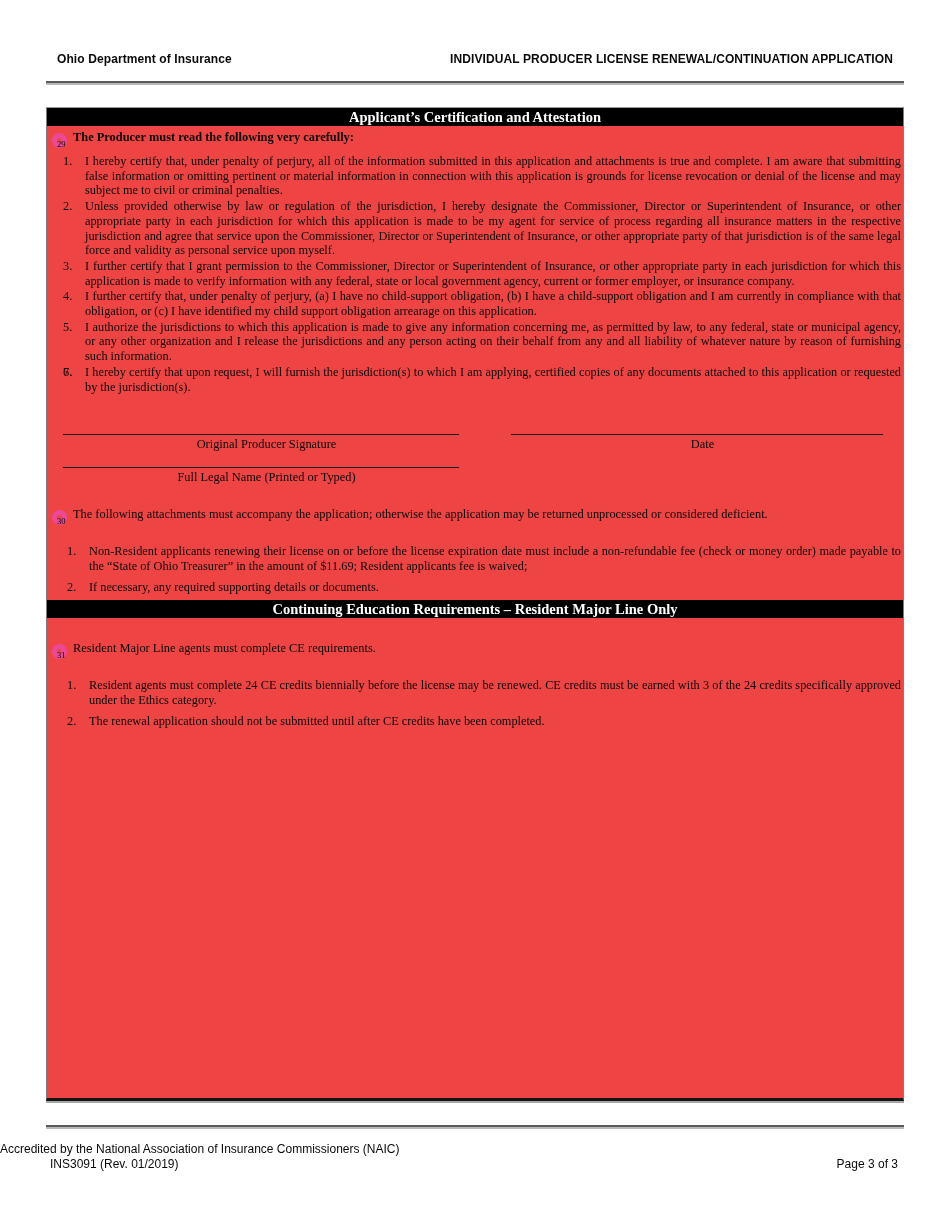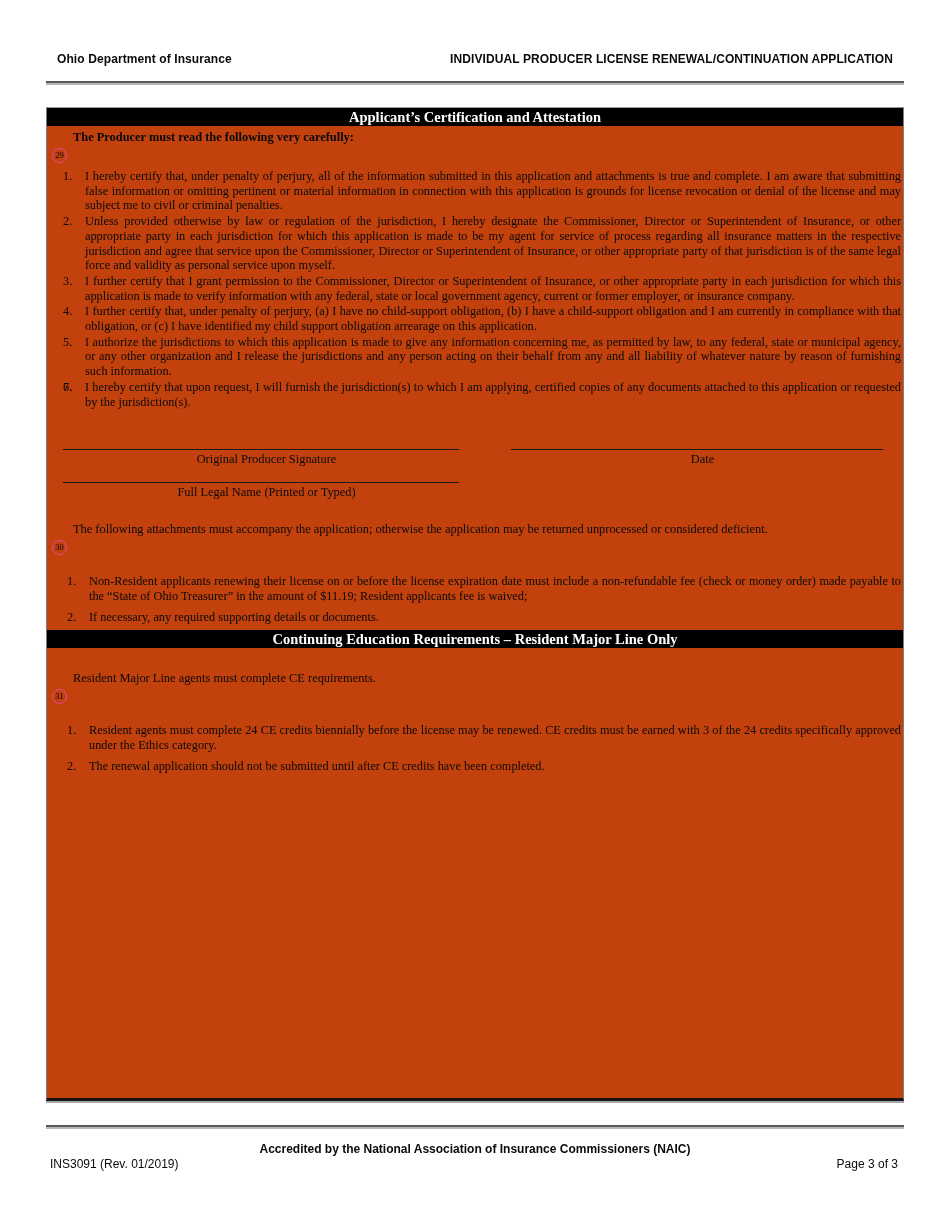--- a/index.html
+++ b/index.html
@@ -27,39 +27,39 @@
   
   .form-box {
     margin: 22px 46px 0 46px;
     height: 994px;
     border-left: 1px solid #7d7d7d;
     border-right: 1px solid #7d7d7d;
     border-top: 1px solid #9a9a9a;
     border-bottom: 3px solid #151515;
     box-shadow: 0 2px 0 #a8a8a8;
     display: flex; flex-direction: column;
-    background: #c2410c;
+    background: #ef4444;
   }
   .section-bar {
     background: #000; color: #fff;
     text-align: center;
     font-family: "Liberation Serif", serif;
     font-weight: bold; font-size: 14.5px;
     height: 18px; line-height: 18px;
     flex: none;
   }
 
   .lead-row { display: flex; align-items: flex-start; padding: 4px 6px 0 5px; }
   .marker {
     flex: none;
     width: 15px; height: 15px;
-    border: 1px solid #ec4899; border-radius: 50%;
+    border: 5px solid #ec4899; border-radius: 50%;
     font-size: 8.5px; line-height: 13px; text-align: center;
     font-family: "Liberation Serif", serif;
-    margin-top: 18px;
+    margin-top: 3px;
   }
   .lead-text { font-size: 12.4px; line-height: 15px; padding-left: 6px; }
   .lead-bold { font-weight: bold; }
 
   
   .num-list { margin-top: 6px; }
   .num-item {
     position: relative;
     padding-left: 38px; padding-right: 2px;
     font-size: 12.3px; line-height: 14.7px;
@@ -93,23 +93,23 @@
   .ce-content { flex: 1; }
   .ce-content .lead-row { padding-top: 23px; }
   .ce-content .num-list { margin-top: 19px; }
 
   
   .footer-rule {
     margin: 24px 46px 0 46px; height: 4px;
     background: linear-gradient(#5a5a5a 0 55%, #b8b8b8 55% 100%);
   }
   .footer-accredited {
-    margin-top: 13px; text-align: center;
+    margin-top: 13px; text-align: left;
     font-family: "Liberation Sans", sans-serif;
-    font-weight: bold; font-size: 12px;
+    font-weight: normal; font-size: 12px;
   }
   .footer-row {
     display: flex; justify-content: space-between;
     margin: 1px 52px 0 50px;
     font-family: Liberation Sans, sans-serif;
     font-size: 12px;
   }
 </style>
 </head>
 <body>
@@ -177,21 +177,21 @@
   </div>
 
   <div class="attach-content">
     <div class="lead-row">
       <span class="marker">30</span>
       <span class="lead-text">The following attachments must accompany the application; otherwise the application may be returned unprocessed or considered deficient.</span>
     </div>
     <div class="num-list attach-list">
       <div class="num-item">
         <span class="num">1.</span>
-        <span>Non-Resident applicants renewing their license on or before the license expiration date must include a non-refundable fee (check or money order) made payable to the “State of Ohio Treasurer” in the amount of $11.19; Resident applicants fee is waived;</span>
+        <span>Non-Resident applicants renewing their license on or before the license expiration date must include a non-refundable fee (check or money order) made payable to the “State of Ohio Treasurer” in the amount of $11.69; Resident applicants fee is waived;</span>
       </div>
       <div class="num-item">
         <span class="num">2.</span>
         <span>If necessary, any required supporting details or documents.</span>
       </div>
     </div>
   </div>
 
   <div class="section-bar">Continuing Education Requirements – Resident Major Line Only</div>
   <div class="ce-content">

